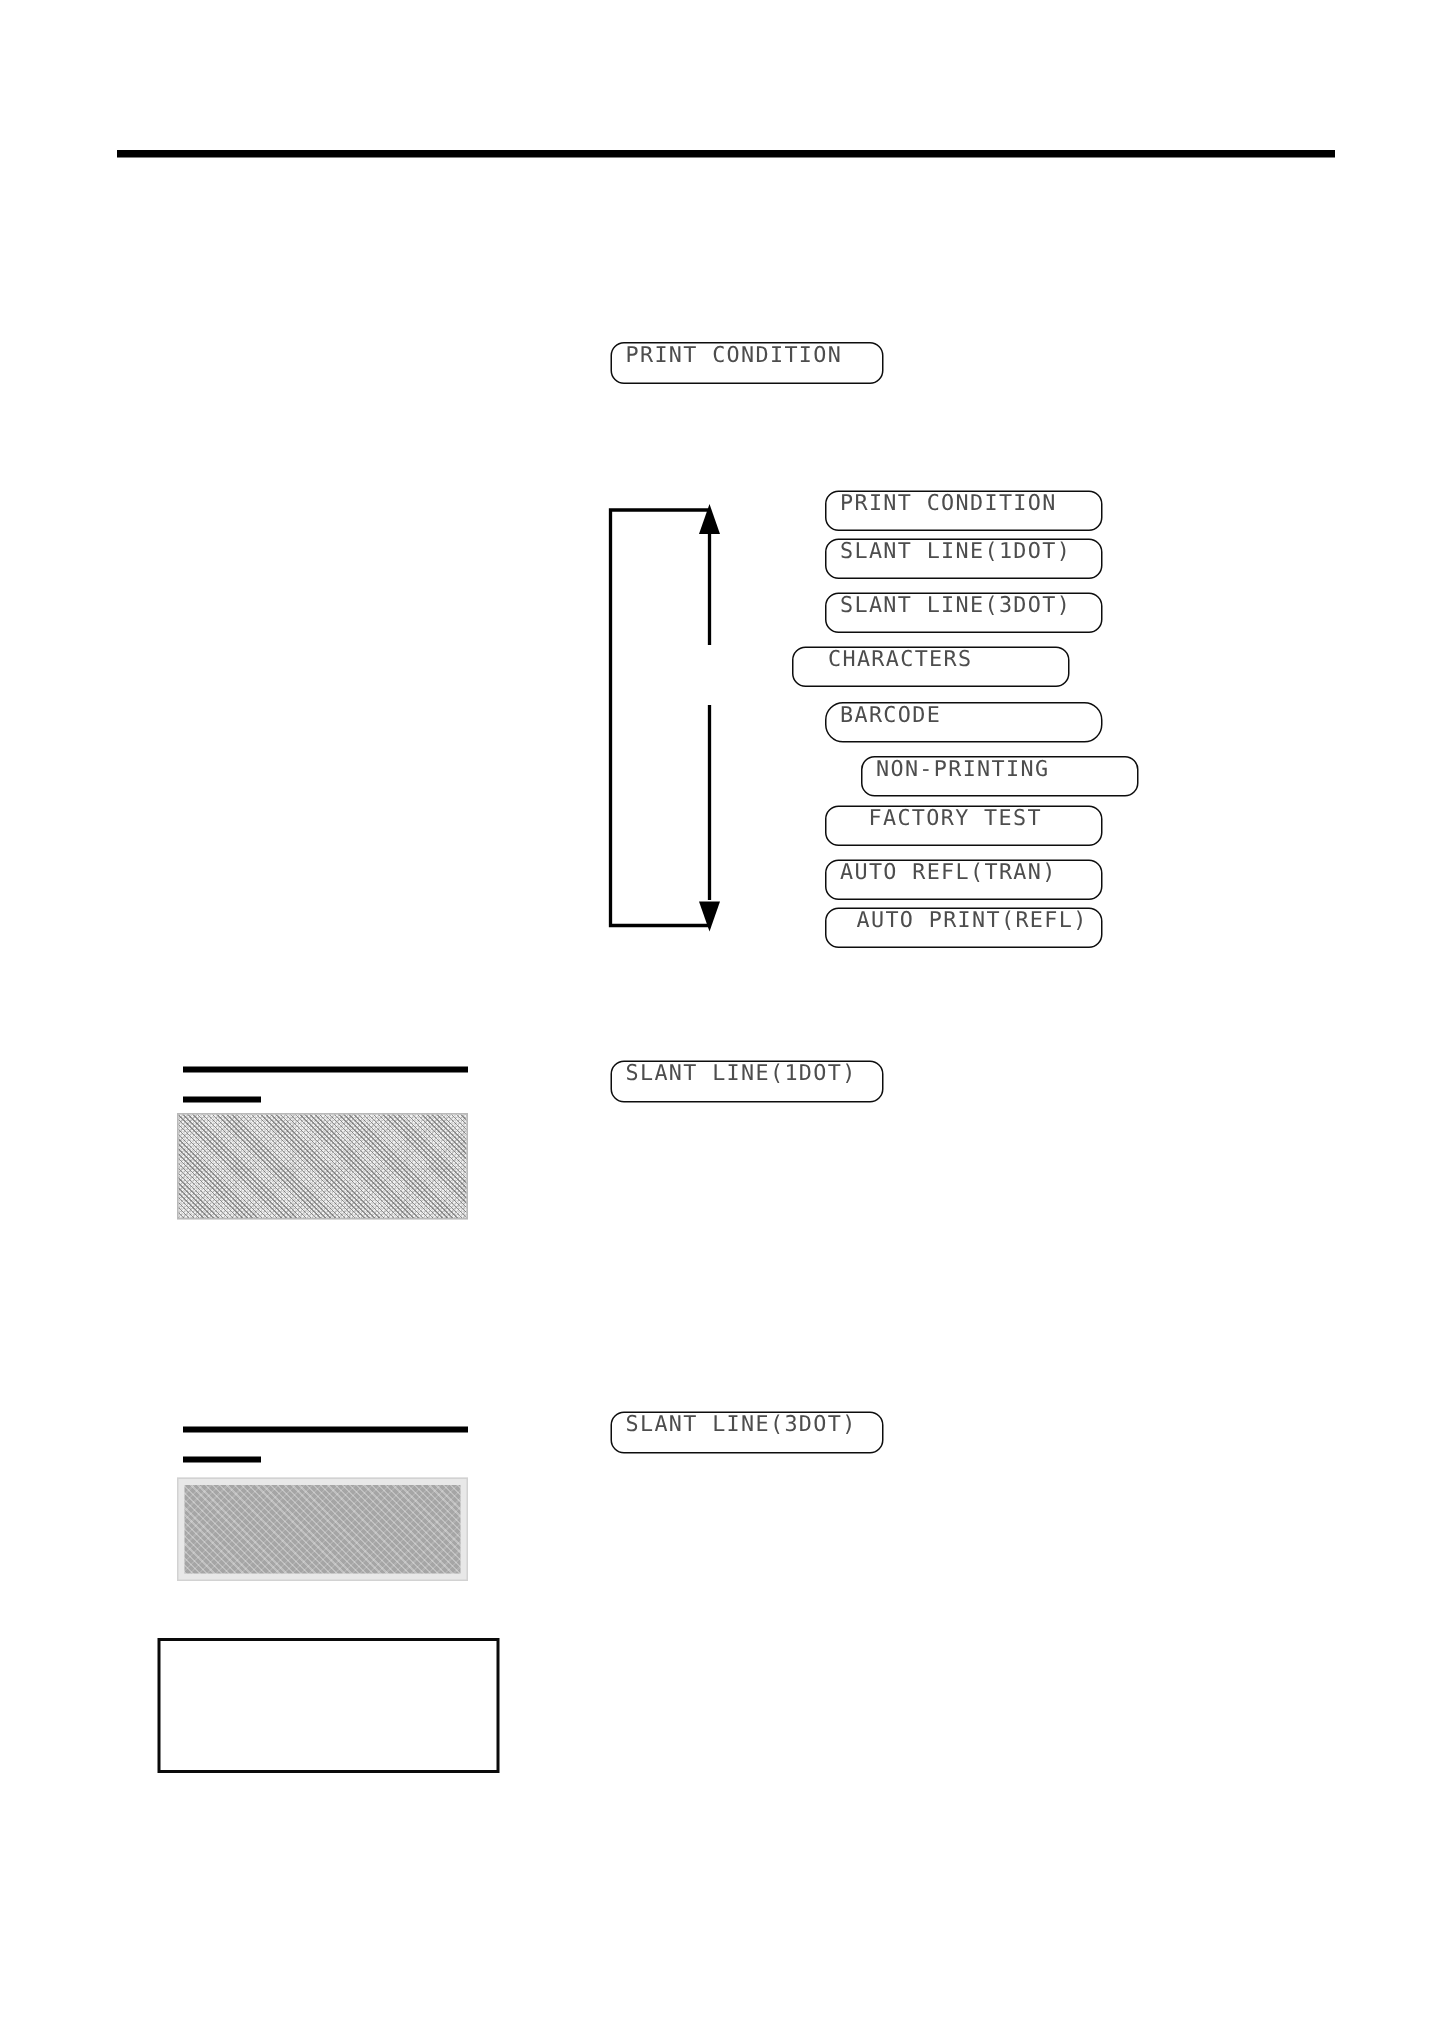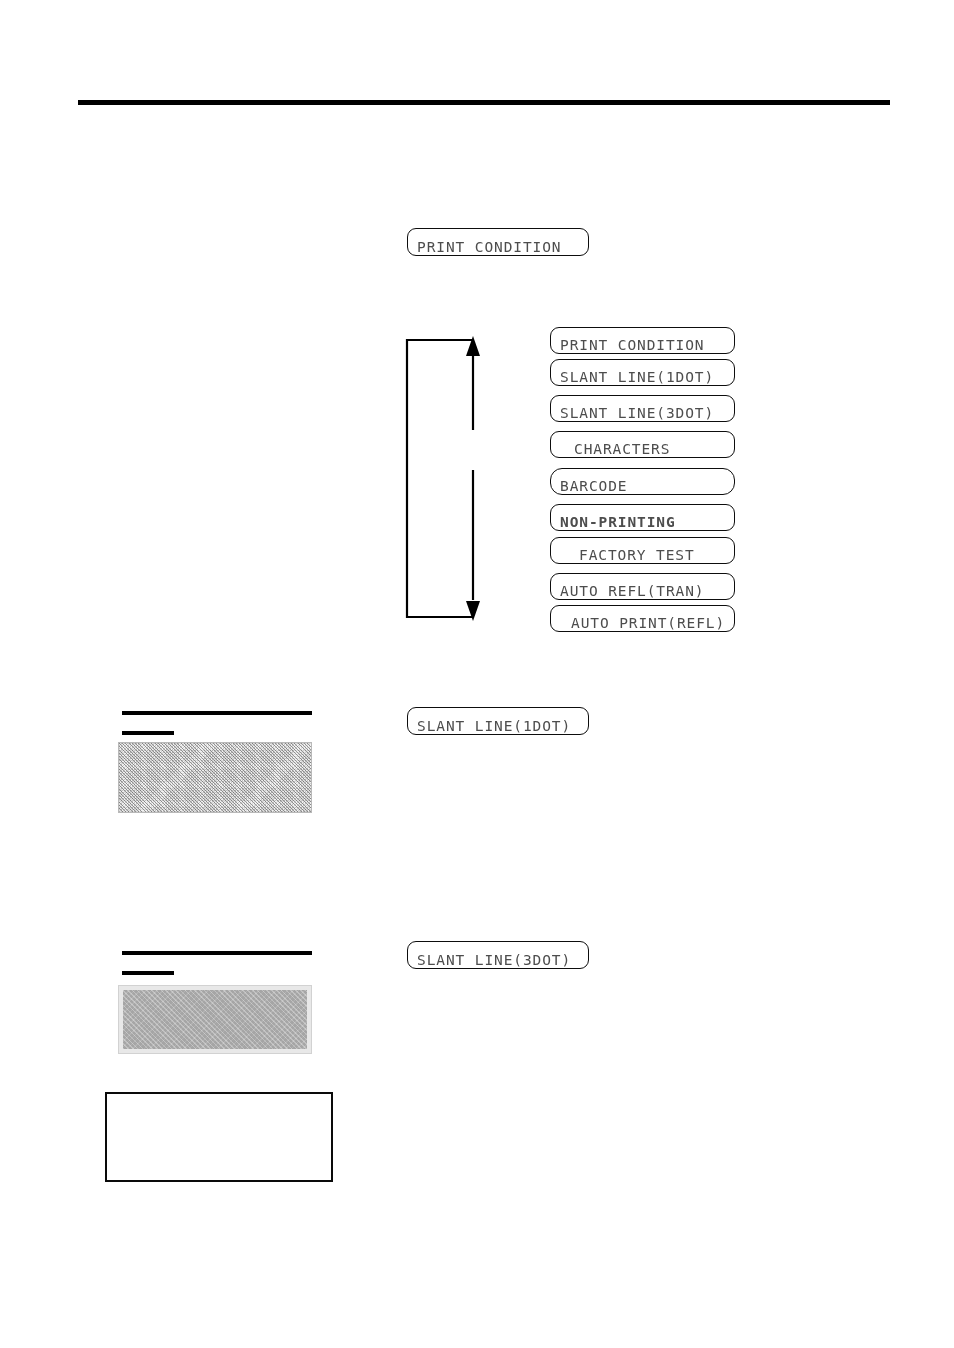--- a/index.html
+++ b/index.html
@@ -39,21 +39,21 @@
     position: absolute;
     box-sizing: border-box;
     border: 1.6px solid #0d0d0d;
     border-radius: 9px;
     background: #ffffff;
     font-family: "DejaVu Sans Mono", "Liberation Mono", monospace;
     font-size: 14.5px;
     letter-spacing: 0.9px;
     color: #4d4d4d;
     display: flex;
-    align-items: flex-end;
+    align-items: flex-start;
     padding-left: 9px;
     white-space: nowrap;
   }
 
   .lcd-wide {
     width: 182px;
     height: 28px;
   }
 
   .lcd-menu {
@@ -174,27 +174,27 @@
 
   <div class="lcd lcd-menu" style="left:550px; top:327px;">
     <span>PRINT CONDITION</span>
   </div>
   <div class="lcd lcd-menu" style="left:550px; top:359px;">
     <span>SLANT LINE(1DOT)</span>
   </div>
   <div class="lcd lcd-menu" style="left:550px; top:395px;">
     <span>SLANT LINE(3DOT)</span>
   </div>
-  <div class="lcd lcd-menu" style="left:550px; top:431px;padding-left:23px;">
+  <div class="lcd lcd-menu" style="left:528px; top:431px;padding-left:23px;">
     <span>CHARACTERS</span>
   </div>
   <div class="lcd lcd-menu" style="left:550px; top:468px;border-radius:12px;">
     <span>BARCODE</span>
   </div>
-  <div class="lcd lcd-menu" style="left:550px; top:504px;font-weight:bold;">
+  <div class="lcd lcd-menu" style="left:574px; top:504px;">
     <span>NON-PRINTING</span>
   </div>
   <div class="lcd lcd-menu" style="left:550px; top:537px;padding-left:28px;">
     <span>FACTORY TEST</span>
   </div>
   <div class="lcd lcd-menu" style="left:550px; top:573px;">
     <span>AUTO REFL(TRAN)</span>
   </div>
   <div class="lcd lcd-menu" style="left:550px; top:605px;padding-left:20px;">
     <span>AUTO PRINT(REFL)</span>

